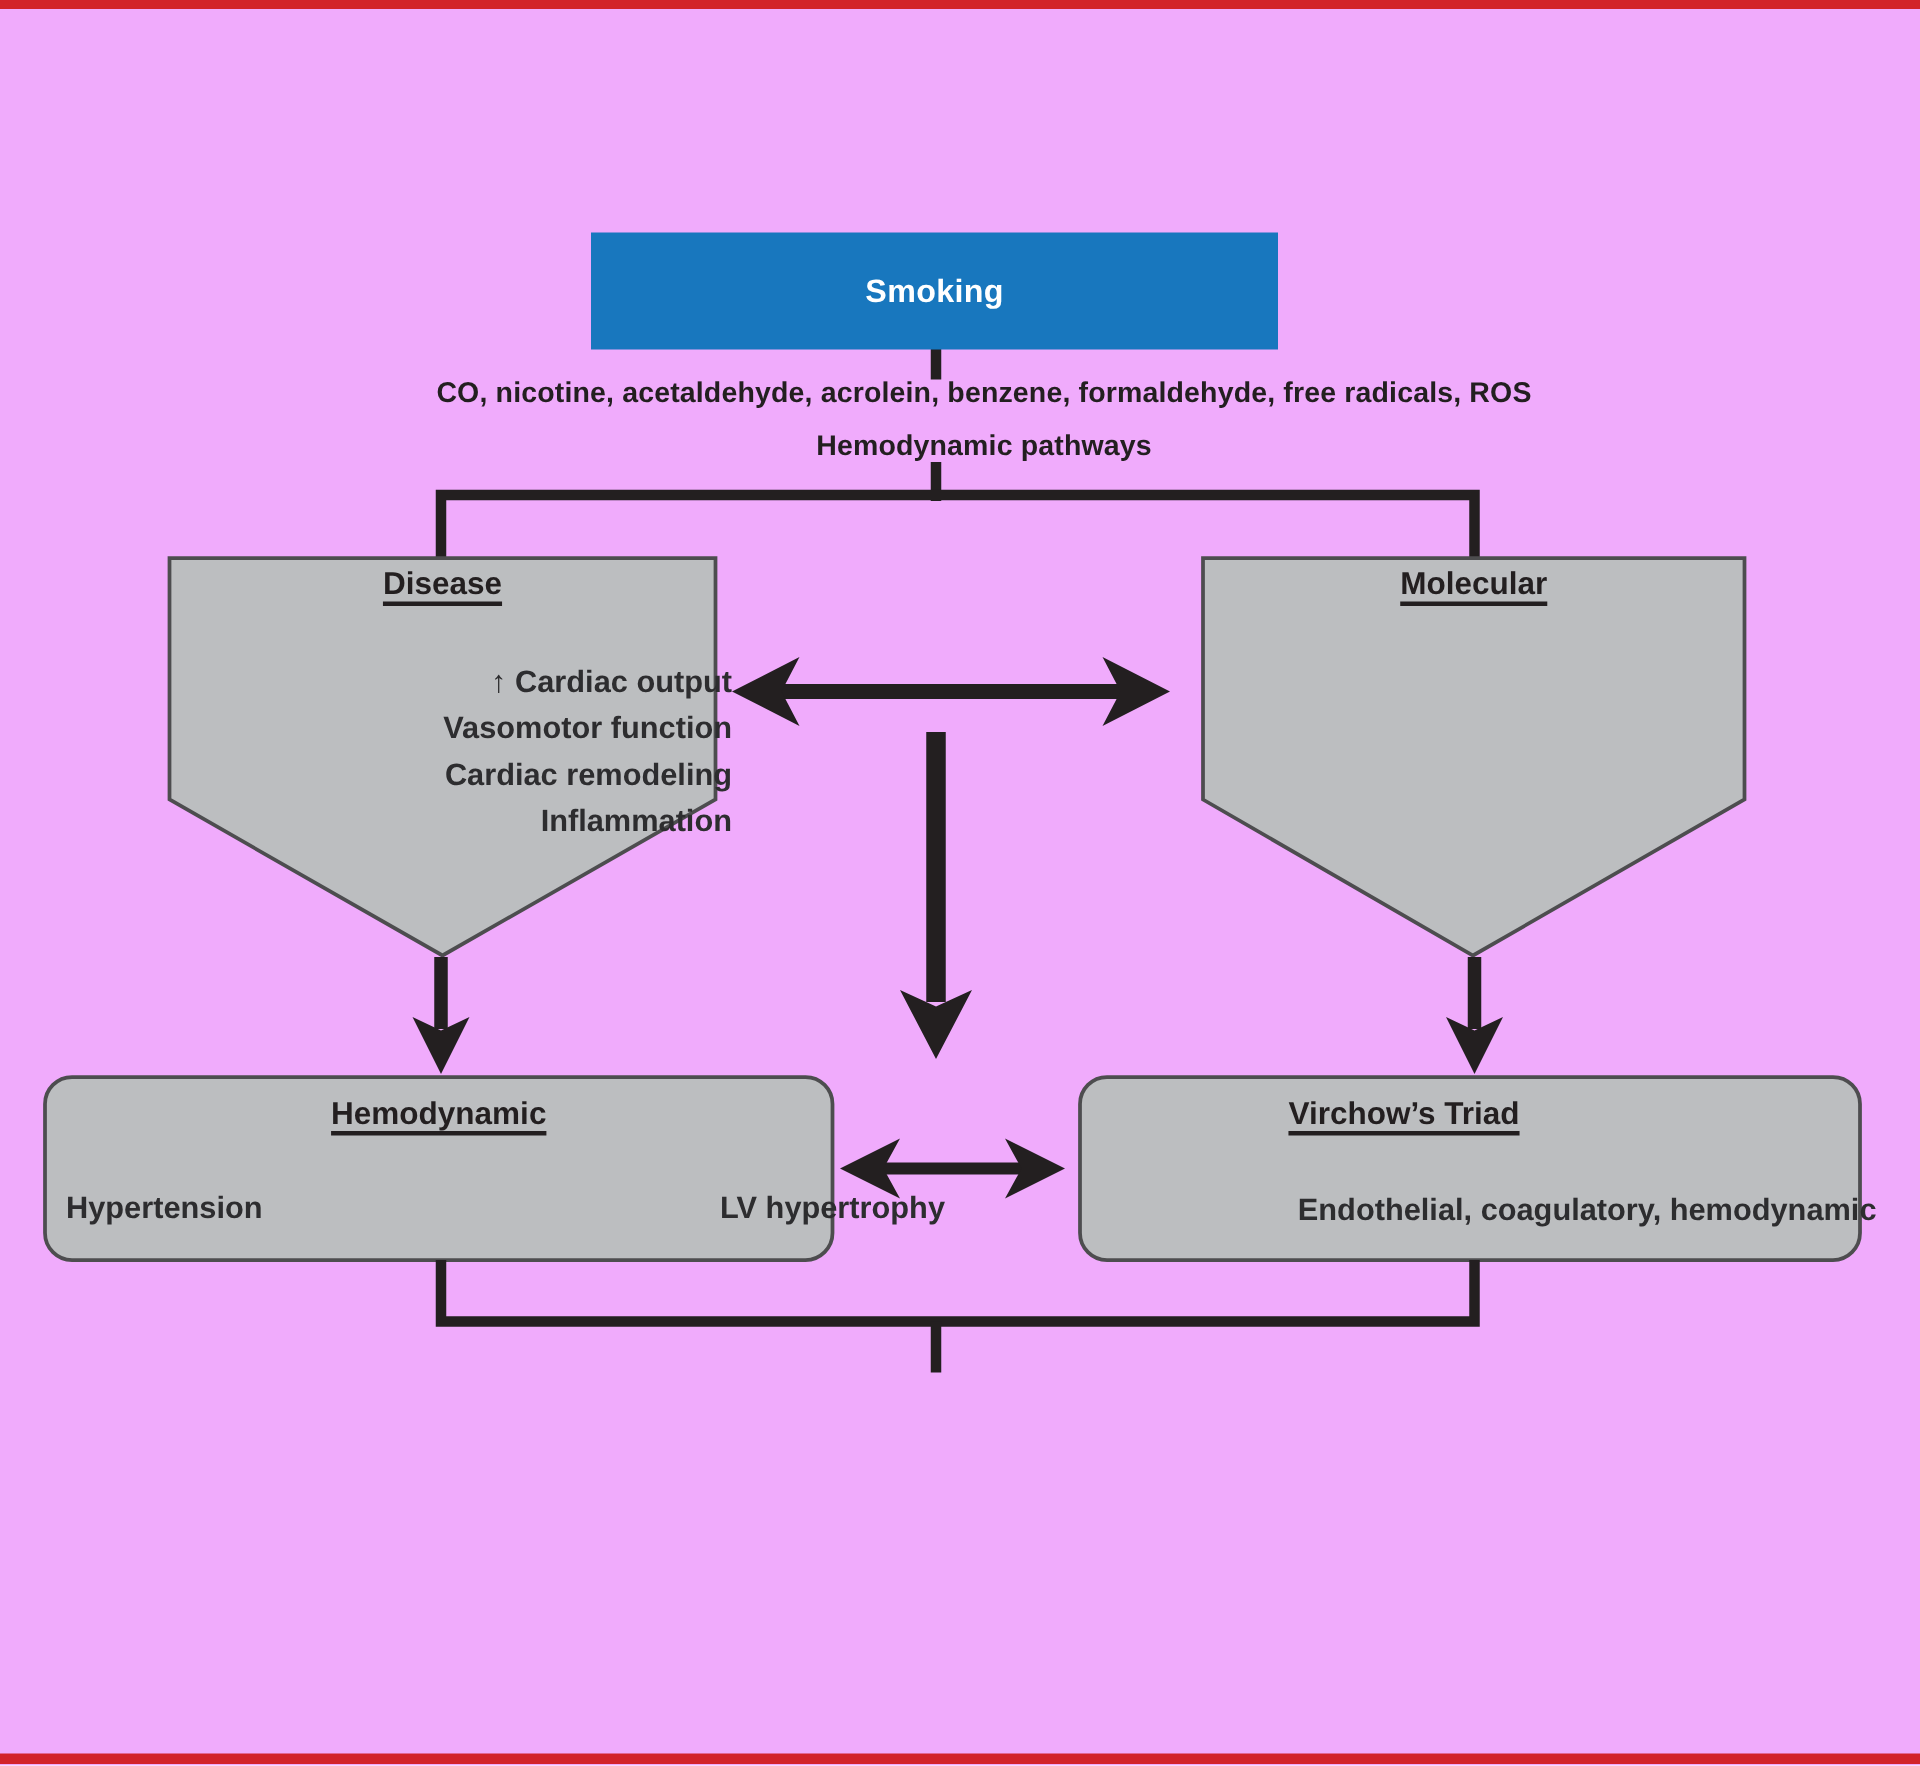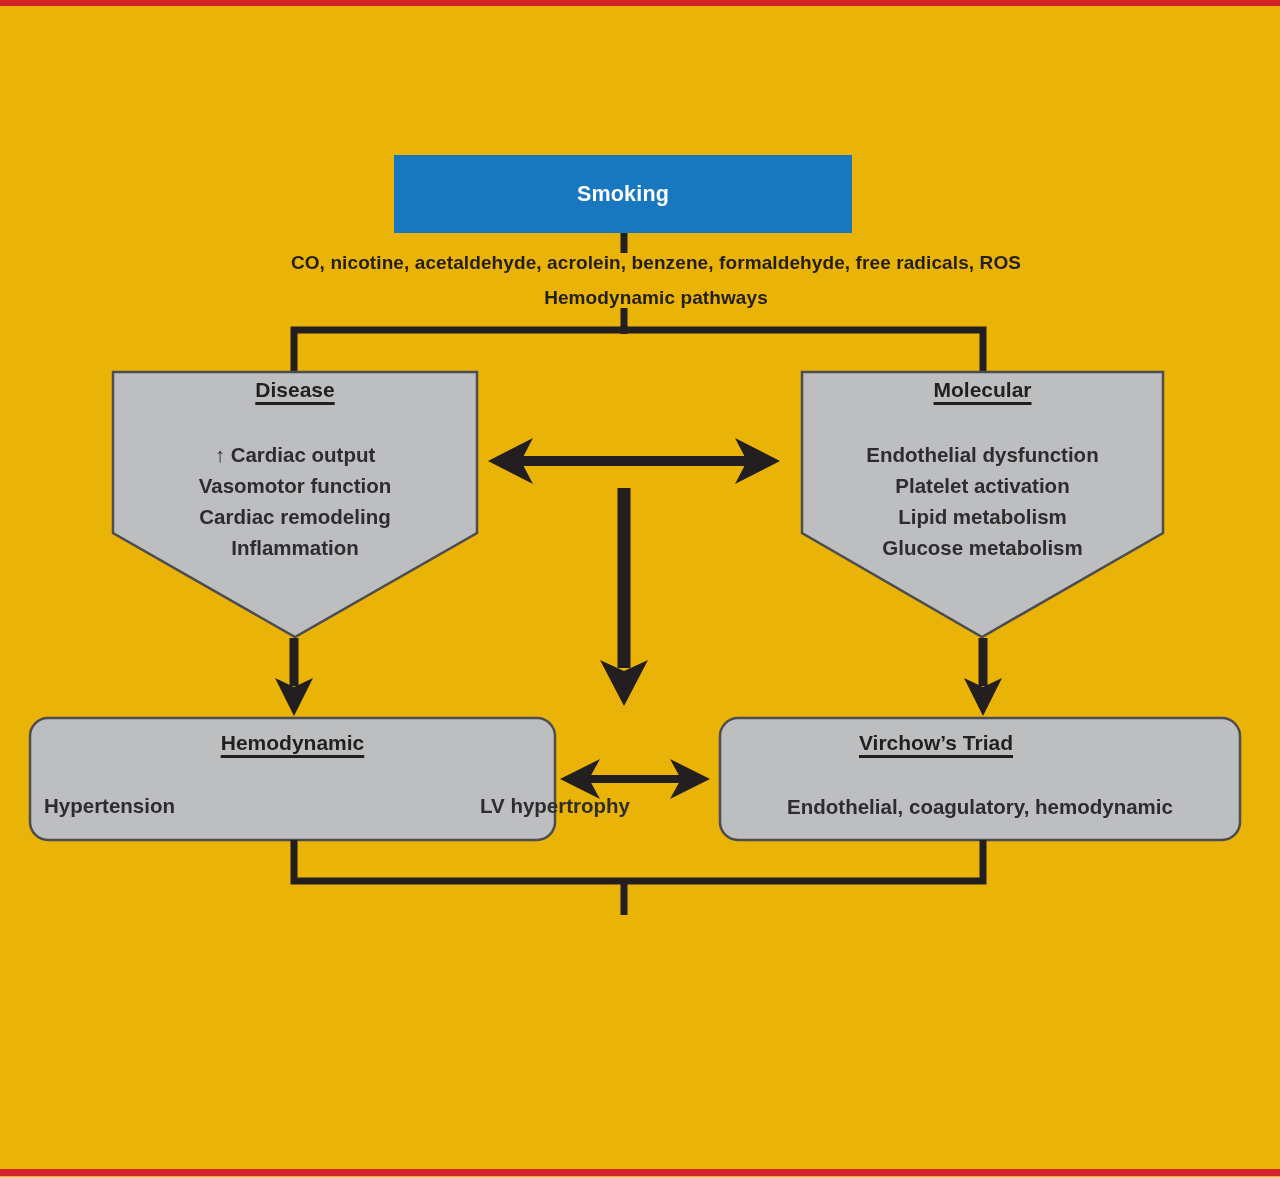--- a/index.html
+++ b/index.html
@@ -1,41 +1,41 @@
 <!DOCTYPE html>
 <html><head>
 <meta charset="utf-8">
 <style>
   html,body{margin:0;padding:0;background:#ffffff;}
   .canvas{
     position:relative;
     width:1280px;height:1177px;
-    background:#eab308;
+    background:#f0abfc;
     font-family:"Liberation Sans", sans-serif;
     overflow:hidden;
   }
   .red-bar{position:absolute;left:0;width:1280px;background:#D2232A;}
   .red-bar.top{top:0;height:6px;}
   .red-bar.bottom{top:1169px;height:7px;}
   .svg-layer{position:absolute;left:0;top:0;width:1280px;height:1177px;z-index:1;}
   .txt{position:absolute;z-index:2;color:#231F20;font-weight:bold;padding-left:32px;}
   .center-line{left:0;width:1248px;text-align:center;font-size:19px;letter-spacing:0.1px;}
   .blue-box{
     position:absolute;z-index:2;background:#1877BE;color:#ffffff;
     display:flex;align-items:center;justify-content:center;
     font-weight:bold;font-size:21.5px;letter-spacing:0.2px;
   }
   .shape-title{
     position:absolute;z-index:2;text-align:center;font-weight:bold;font-size:21px;
     color:#231F20;
     text-decoration:underline;text-decoration-thickness:3px;text-underline-offset:5px;
   }
   .shape-items{
-    position:absolute;z-index:2;text-align:center;font-weight:bold;font-size:20.5px;
-    color:#2D2D2F;line-height:31px;
+    position:absolute;z-index:2;text-align:right;font-weight:bold;font-size:20.5px;
+    color:#2D2D2F;line-height:31px;padding-left:11px;
   }
   .row-between{
     position:absolute;z-index:2;display:flex;justify-content:space-between;
     font-weight:bold;font-size:20.5px;color:#2D2D2F;
     padding:0 20px 0 14px;box-sizing:border-box;
   }
 </style>
 </head>
 <body>
 
@@ -100,26 +100,20 @@
 
   <div class="shape-title" style="left:113px;top:378px;width:364px;">Disease</div>
   <div class="shape-items" style="left:113px;top:439px;width:364px;">
     <div>↑ Cardiac output</div>
     <div>Vasomotor function</div>
     <div>Cardiac remodeling</div>
     <div>Inflammation</div>
   </div>
 
   <div class="shape-title" style="left:802px;top:378px;width:361px;">Molecular</div>
-  <div class="shape-items" style="left:802px;top:439px;width:361px;">
-    <div>Endothelial dysfunction</div>
-    <div>Platelet activation</div>
-    <div>Lipid metabolism</div>
-    <div>Glucose metabolism</div>
-  </div>
 
   <div class="shape-title" style="left:30px;top:731px;width:525px;">Hemodynamic</div>
   <div class="row-between" style="left:30px;top:794px;width:620px;">
     <span>Hypertension</span>
     <span>LV hypertrophy</span>
   </div>
 
   <div class="shape-title" style="left:720px;top:731px;width:432px;">Virchow’s Triad</div>
   <div class="shape-items" style="left:720px;top:794px;width:520px;line-height:26px;">Endothelial, coagulatory, hemodynamic</div>
 

